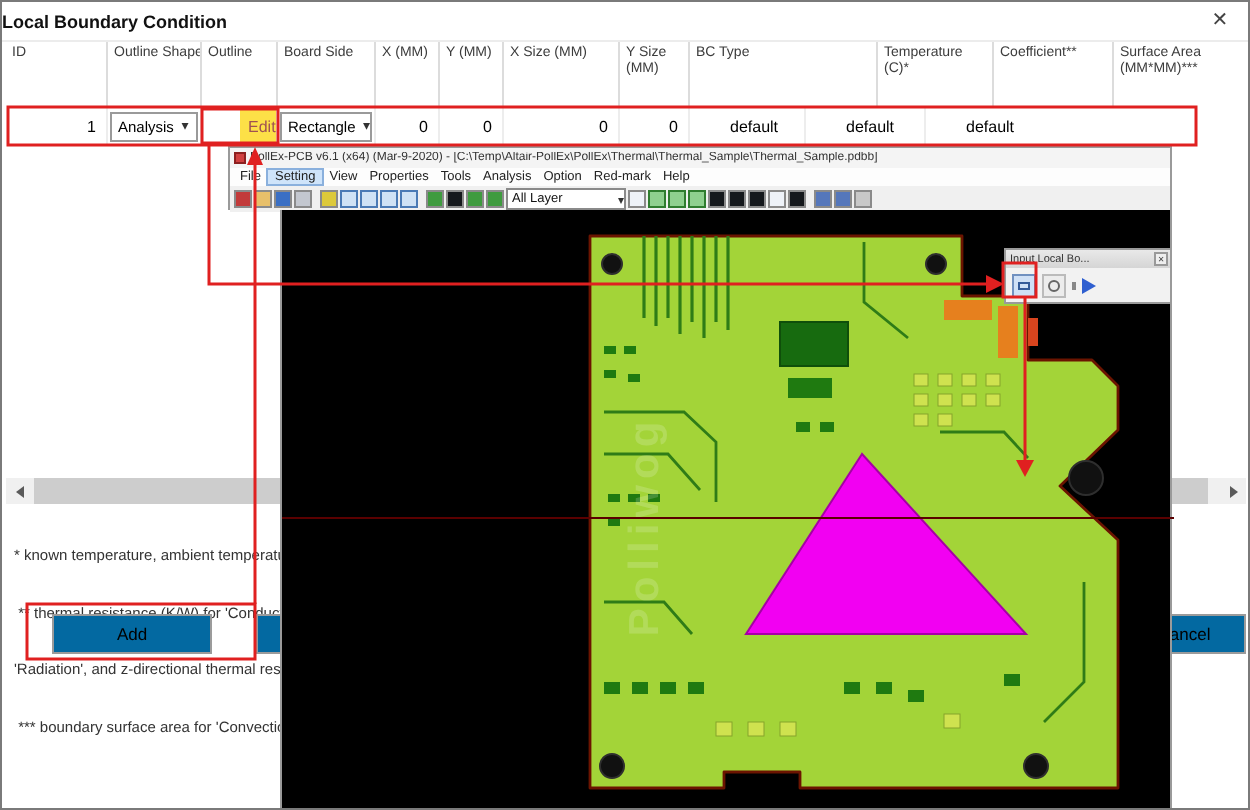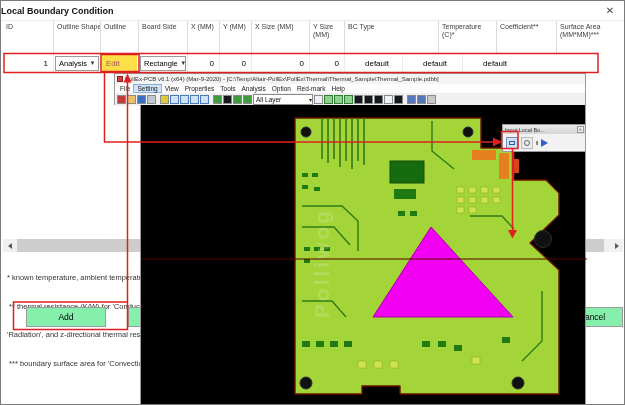--- a/index.html
+++ b/index.html
@@ -23,33 +23,33 @@
   .trow .rc:first-child{border-left:none;}
   .c0{width:50px;}.c1{width:47px;}.c2{width:38px;}.c3{width:49px;}
   .c4{width:32px;}.c5{width:32px;}.c6{width:58px;}.c7{width:35px;}
   .c8{width:94px;}.c9{width:58px;}.c10{width:60px;}.c11{width:68px;}
   .num{justify-content:flex-end;padding-right:5px;}
   .txt{padding-left:20px;}
   .combo{display:flex;align-items:center;justify-content:space-between;height:15px;margin:0 1px;flex:1;
          border:1px solid #9a9a9a;background:#fff;font-size:7.5px;padding-left:3px;white-space:nowrap;overflow:hidden;}
   .combo .arr{width:11px;height:13px;display:flex;align-items:center;justify-content:center;color:#333;flex:0 0 11px;}
   .combo .arr::after{content:"\25BE";font-size:7px;}
-  .editcell{flex:1;height:16px;margin:0 1px;background:#fde047;color:#a05252;font-size:8px;display:flex;align-items:center;padding-left:4px;}
+  .editcell{flex:1;height:16px;margin:0 19px;background:#fde047;color:#a05252;font-size:8px;display:flex;align-items:center;padding-left:4px;}
 
   
   .hscroll{left:2px;top:238px;width:620px;height:13px;background:#f0f0f0;}
   .sbtn{position:absolute;top:0;width:13px;height:13px;background:#f0f0f0;display:flex;align-items:center;justify-content:center;}
   .sbtn.l{left:0;}.sbtn.r{left:607px;}
   .tri-l{width:0;height:0;border-top:3px solid transparent;border-bottom:3px solid transparent;border-right:4px solid #5a5a5a;}
   .tri-r{width:0;height:0;border-top:3px solid transparent;border-bottom:3px solid transparent;border-left:4px solid #5a5a5a;}
   .sthumb{position:absolute;left:14px;top:0;width:587px;height:13px;background:#cdcdcd;}
 
   
   .footnotes{left:6px;top:253px;width:240px;font-size:7.5px;color:#333;line-height:9.5px;white-space:pre;}
-  .btn{background:#86efac;border:1px solid #9b9b9b;font-size:8.5px;color:#000;display:flex;align-items:center;justify-content:center;}
+  .btn{background:#0369a1;border:1px solid #9b9b9b;font-size:8.5px;color:#000;display:flex;align-items:center;justify-content:center;}
   #btn-add{left:25px;top:306px;width:80px;height:20px;}
   #btn-remove{left:127px;top:306px;width:80px;height:20px;}
   #btn-cancel{left:560px;top:306px;width:62px;height:20px;}
 
   
   #pcb-chrome{left:113px;top:72px;width:472px;height:32px;border:1px solid #9a9a9a;border-bottom:none;background:#f4f4f4;z-index:3;}
   .win-titlebar{position:absolute;left:0;top:0;width:100%;height:10px;background:#f4f4f4;display:flex;align-items:center;overflow:hidden;}
   .win-appicon{width:6px;height:6px;background:#d04040;border:1px solid #8c2020;margin:0 2px 0 2px;flex:0 0 6px;}
   .win-titletext{font-size:6px;color:#333;white-space:nowrap;overflow:hidden;}
   .win-menubar{position:absolute;left:0;top:10px;width:100%;height:9px;background:#fdfdfd;display:flex;align-items:center;padding-left:2px;}

